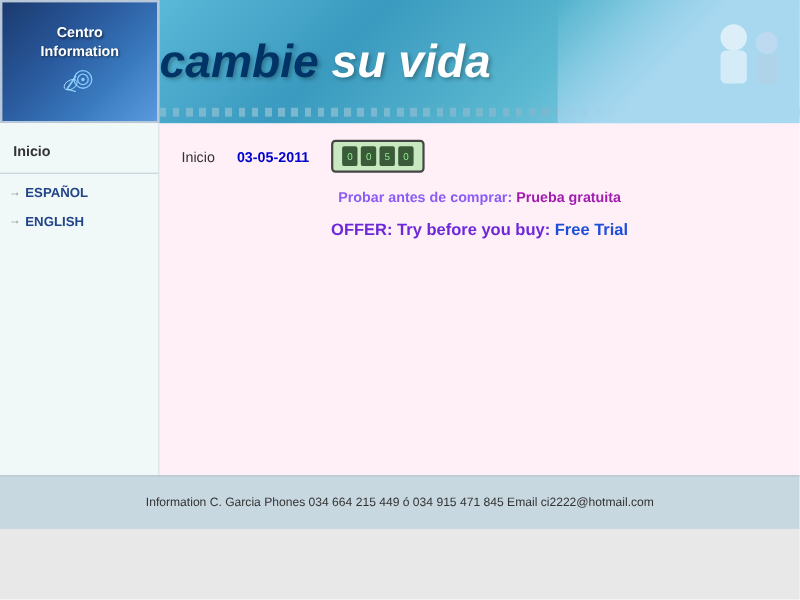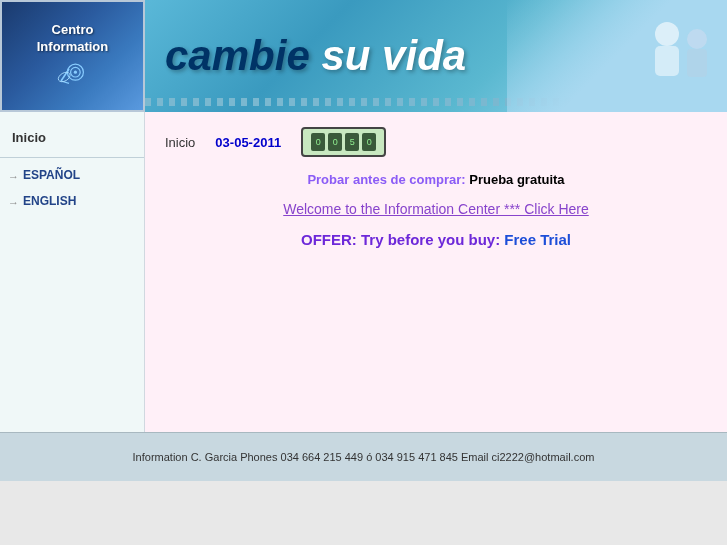--- a/index.html
+++ b/index.html
@@ -44,21 +44,20 @@
       margin-top: 4px;
     }
 
     .header-banner {
       flex: 1;
       background: linear-gradient(135deg, #5ab8d8 0%, #3a9abf 30%, #5ab8d0 60%, #8ad0e8 80%, #b8e0f0 100%);
       position: relative;
       overflow: hidden;
       display: flex;
       align-items: center;
-      padding-left: 20px;
     }
 
     .banner-title {
       font-size: 42px;
       font-style: italic;
       font-weight: bold;
       color: white;
       text-shadow: 2px 2px 4px rgba(0,0,0,0.3);
       z-index: 2;
     }
@@ -194,21 +193,21 @@
       margin-bottom: 14px;
     }
 
     .probar-text {
       color: #8b5cf6;
       font-size: 13px;
       font-weight: bold;
     }
 
     .prueba-gratuita {
-      color: #000000;
+      color: #a21caf;
       font-size: 13px;
       font-weight: bold;
     }
 
     .welcome-link {
       display: block;
       text-align: center;
       color: #8844cc;
       font-size: 14px;
       text-decoration: underline;
@@ -318,21 +317,20 @@
         </div>
       </div>
 
 
       <div class="offer-row">
         <span class="probar-text">Probar antes de comprar:</span>
         <span> </span>
         <span class="prueba-gratuita">Prueba gratuita</span>
       </div>
 
-      <a class="welcome-link" href="#">Welcome to the Information Center *** Click Here</a>
 
       <div class="offer-bold-row">
         <span class="offer-label">OFFER: Try before you buy:</span>
         <span> </span>
         <span class="free-trial">Free Trial</span>
       </div>
 
     </div>
   </div>
 

